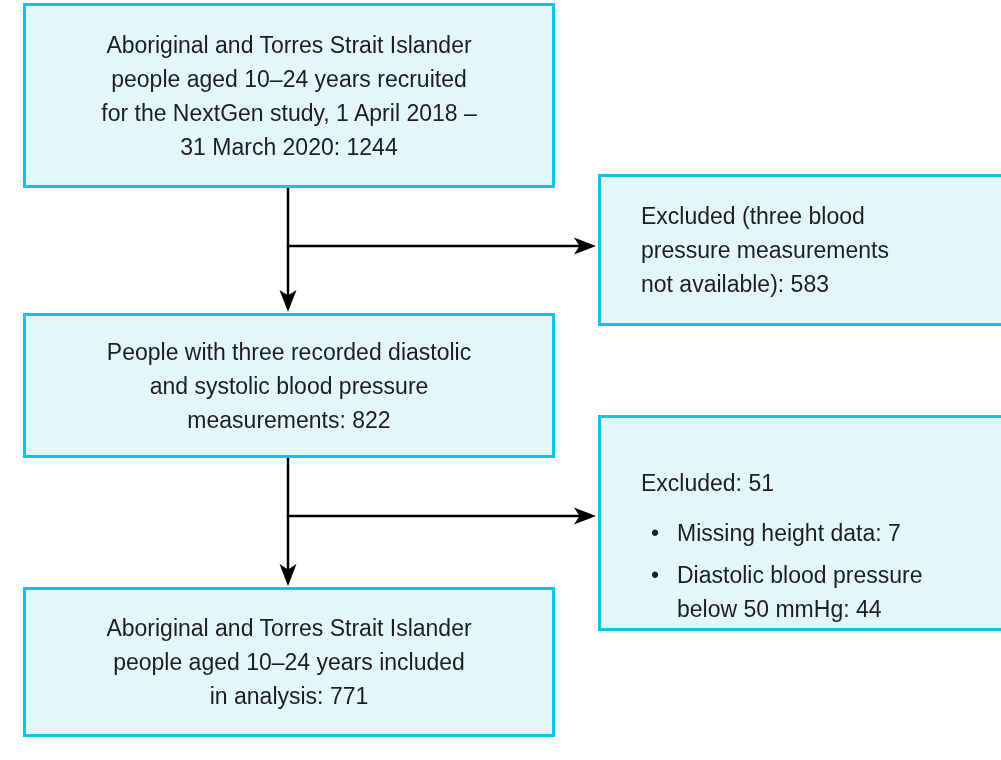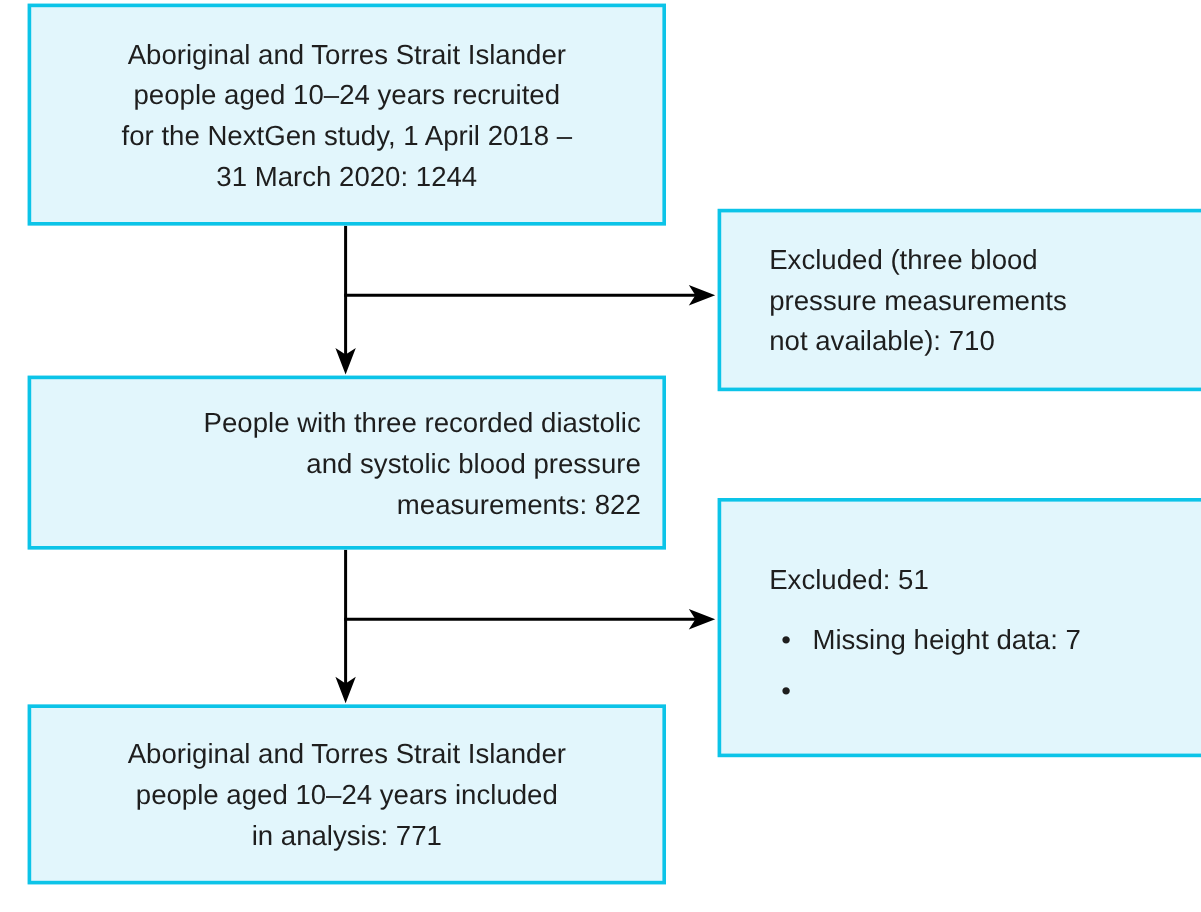--- a/index.html
+++ b/index.html
@@ -36,21 +36,21 @@
   }
   .flowbox .boxtext {
     white-space: pre-line;
   }
   .centered { text-align: center; padding: 10px 18px; }
   .leftalign { text-align: left; padding: 10px 24px 10px 40px; }
 
   
   .box-recruited   { left: 3px;   top: 3px;   width: 532px; height: 185px; }
   .box-excluded1   { left: 578px; top: 174px; width: 419px; height: 152px; }
-  .box-measured    { left: 3px;   top: 313px; width: 532px; height: 145px; text-align: right; }
+  .box-measured    { left: 3px;   top: 313px; width: 532px; height: 145px; }
   .box-excluded2   { left: 578px; top: 415px; width: 419px; height: 216px;
                      justify-content: flex-start; padding-top: 48px; }
   .box-included    { left: 3px;   top: 587px; width: 532px; height: 150px; }
 
   .excl-title { margin-bottom: 16px; }
   .excl-list { list-style: none; }
   .excl-list li {
     display: flex;
     align-items: flex-start;
     margin-bottom: 8px;
@@ -98,38 +98,40 @@
   <div class="flowbox centered box-recruited">
     <div class="boxtext">Aboriginal and Torres Strait Islander
 people aged 10–24 years recruited
 for the NextGen study, 1 April 2018 –
 31 March 2020: 1244</div>
   </div>
 
   <div class="flowbox leftalign box-excluded1">
     <div class="boxtext">Excluded (three blood
 pressure measurements
-not available): 710</div>
+not available): 583</div>
   </div>
 
   <div class="flowbox centered box-measured">
     <div class="boxtext">People with three recorded diastolic
 and systolic blood pressure
 measurements: 822</div>
   </div>
 
   <div class="flowbox leftalign box-excluded2">
     <div class="excl-title">Excluded: 51</div>
     <ul class="excl-list">
       <li>
         <span class="bullet">•</span>
         <span class="item-text">Missing height data: 7</span>
       </li>
       <li>
         <span class="bullet">•</span>
+        <span class="item-text">Diastolic blood pressure
+below 50 mmHg: 44</span>
       </li>
     </ul>
   </div>
 
   <div class="flowbox centered box-included">
     <div class="boxtext">Aboriginal and Torres Strait Islander
 people aged 10–24 years included
 in analysis: 771</div>
   </div>
 

